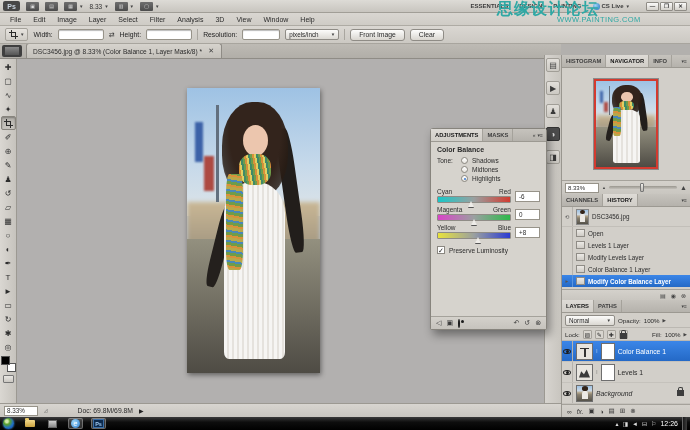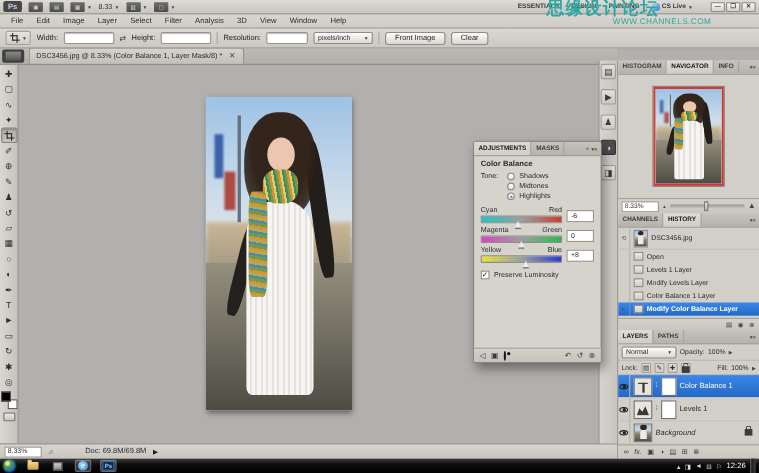--- a/index.html
+++ b/index.html
@@ -204,21 +204,21 @@
     <span class="winbtns">
       <span class="winbtn">—</span>
       <span class="winbtn">❐</span>
       <span class="winbtn">✕</span>
     </span>
   </div>
 </div>
 
 <div id="watermark">
   <div class="w1">思缘设计论坛</div>
-  <div class="w2">WWW.CHANNELS.COM</div>
+  <div class="w2">WWW.PAINTING.COM</div>
 </div>
 
 <div id="menubar">
   <span class="menu">File</span>
   <span class="menu">Edit</span>
   <span class="menu">Image</span>
   <span class="menu">Layer</span>
   <span class="menu">Select</span>
   <span class="menu">Filter</span>
   <span class="menu">Analysis</span>

